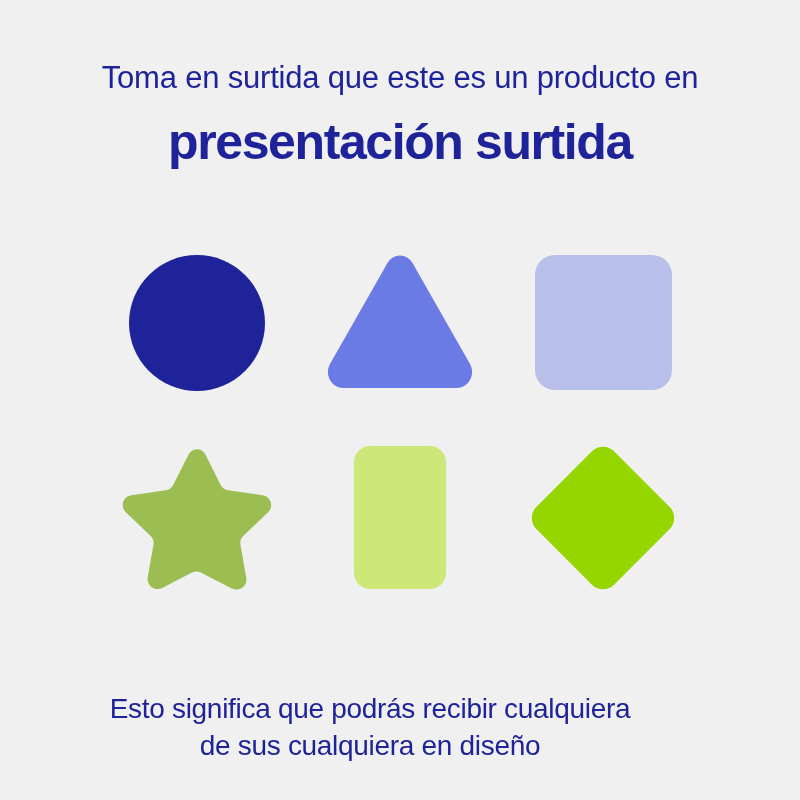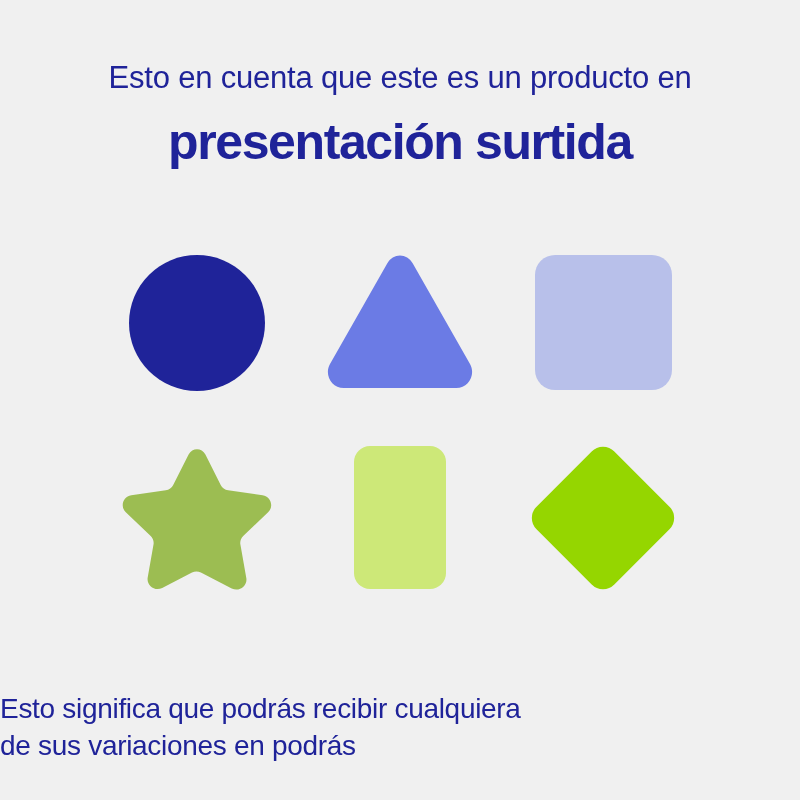--- a/index.html
+++ b/index.html
@@ -81,39 +81,40 @@
     display: block;
     overflow: visible;
   }
 
   
   .footer {
     position: absolute;
     top: 690px;
     left: 0;
     width: 740px;
+    text-align: center;
     color: #1f2399;
     user-select: none;
   }
 
   .footer-line {
     display: block;
     font-size: 28px;
     font-weight: 400;
     letter-spacing: -0.3px;
     line-height: 37px;
   }
 </style>
 </head>
 <body style="background: rgb(240, 240, 240);">
 
 <div id="poster" style="background: rgb(240, 240, 240);">
 
   <div class="headline" style="color: rgb(31, 35, 153);">
-    <span class="headline-line-1">Esto en cuenta que este es un producto en</span>
+    <span class="headline-line-1">Toma en surtida que este es un producto en</span>
     <span class="headline-line-2">presentación surtida</span>
   </div>
 
   <div class="shape-grid">
 
     <div class="shape-cell">
       <span>
         <svg width="136" height="136" viewBox="0 0 136 136" role="img" aria-label="circle">
           <circle id="svg-circle" cx="68" cy="68" r="68" fill="#1f2399"></circle>
         </svg>
@@ -185,16 +186,16 @@
             <rect id="svg-diamond" x="-55" y="-55" width="110" height="110" rx="16" ry="16" fill="#95d600"></rect>
           </g>
         </svg>
       </span>
     </div>
 
   </div>
 
   <div class="footer" style="color: rgb(31, 35, 153);">
     <span class="footer-line">Esto significa que podrás recibir cualquiera</span>
-    <span class="footer-line">de sus variaciones en podrás</span>
+    <span class="footer-line">de sus cualquiera en diseño</span>
   </div>
 
 </div>
 
 </body></html>

